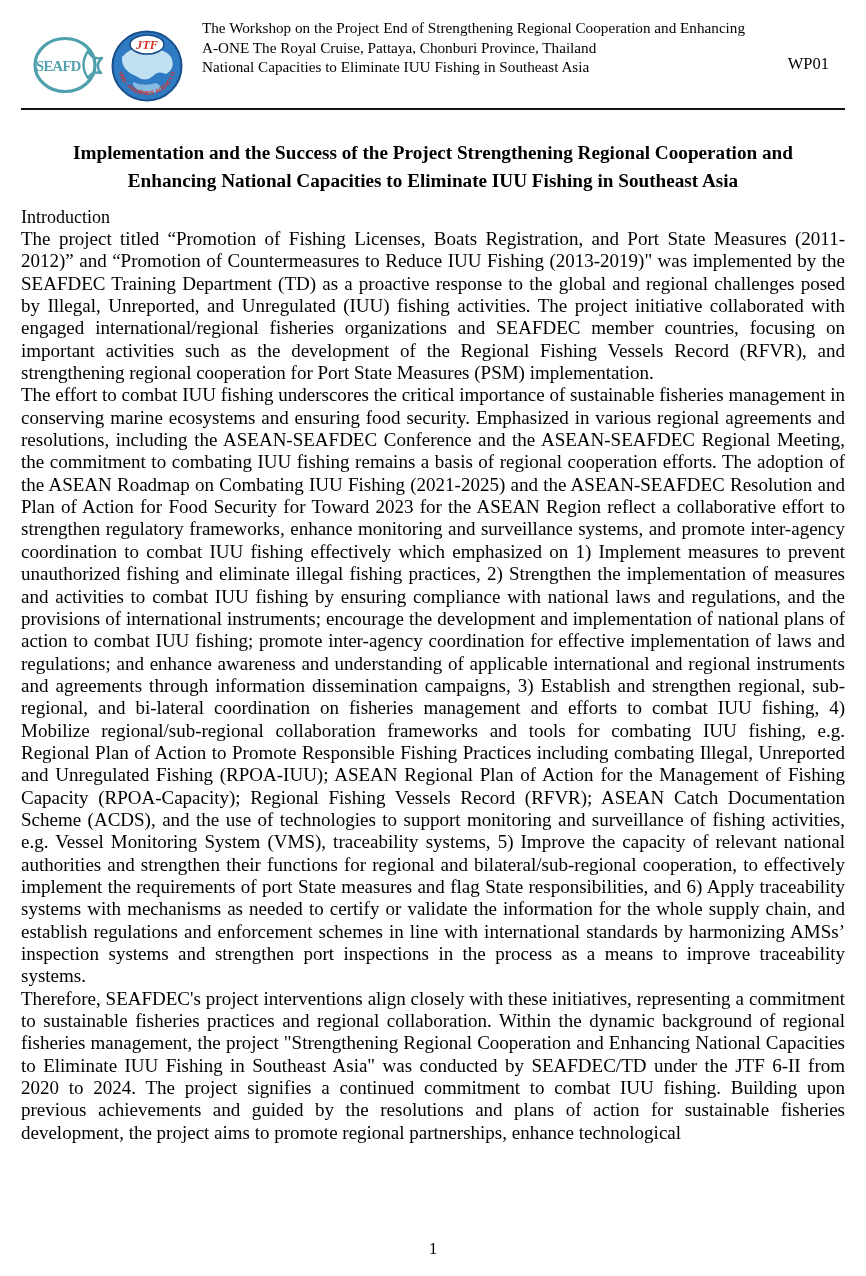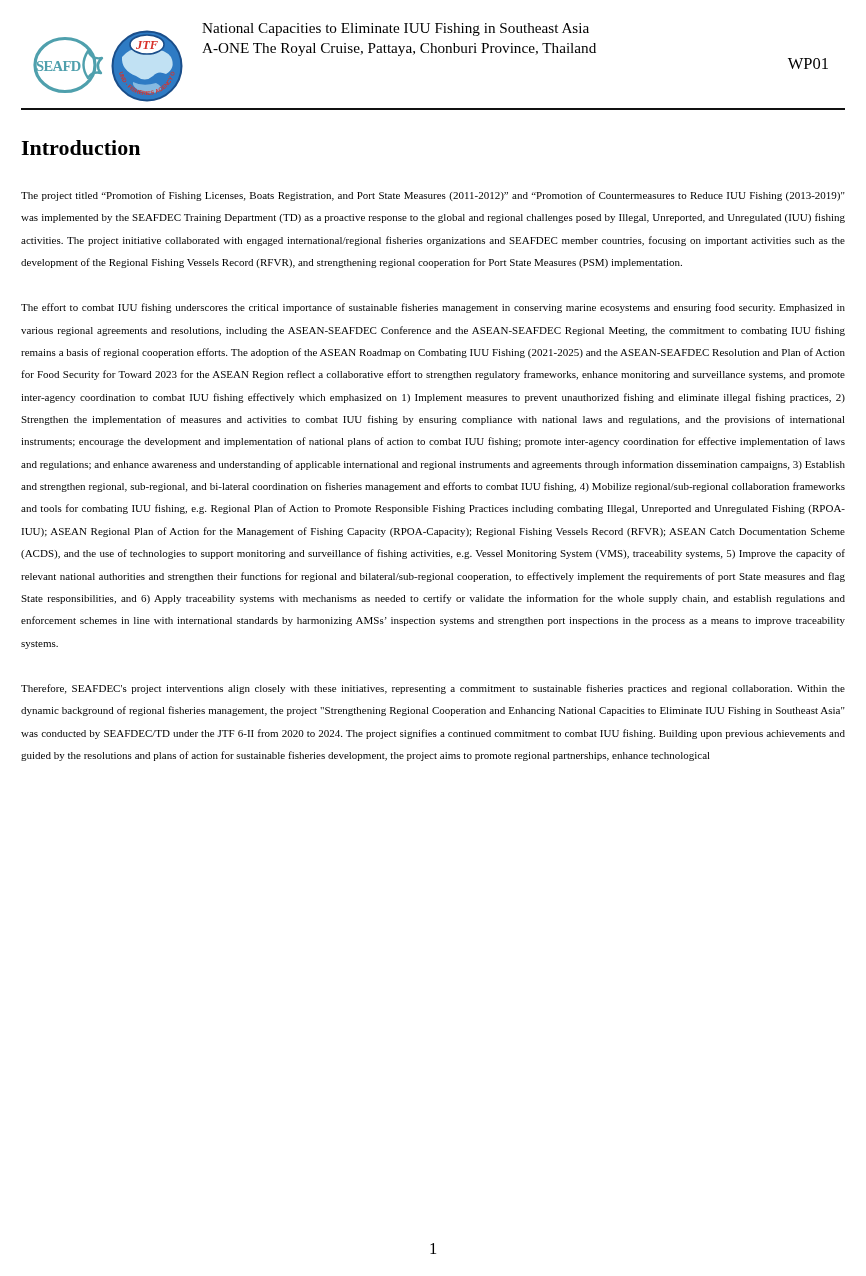--- a/index.html
+++ b/index.html
@@ -50,27 +50,26 @@
   }
   
   .paper-title {
     margin: 29px 6px 0 6px;
     text-align: center;
     font-weight: bold;
     font-size: 19.2px;
     line-height: 27.5px;
   }
   .section-heading {
-    margin-top: 25px;
-    font-weight: bold;
-    font-size: 22px;
+    margin-top: 13px;
+    font-weight: normal;
+    font-size: 18px;
   }
   .body-paragraph {
-    margin-top: 23px;
-    font-size: 11px;
+    font-size: 19px;
     line-height: 22.35px;
     text-align: justify;
   }
   
   .page-number {
     position: absolute;
     bottom: 17px;
     left: 0;
     width: 866px;
     text-align: center;
@@ -99,29 +98,31 @@
         <ellipse cx="39" cy="17.5" rx="17" ry="9.5" fill="#ffffff" stroke="#1A4E8A" stroke-width="1.6"></ellipse>
         <text x="39" y="22" text-anchor="middle" font-size="12.5" font-weight="bold" font-style="italic" fill="#D8322A" font-family="Liberation Serif, serif">JTF</text>
         <path id="jtfArc" d="M 11.5 47 A 28.5 28.5 0 0 0 66.5 47" fill="none"></path>
         <text font-size="5.6" font-weight="bold" fill="#D8322A" font-family="Liberation Sans, sans-serif">
           <textPath href="#jtfArc" xlink:href="#jtfArc" startOffset="50%" text-anchor="middle">TRUST FUND - FISHERIES AGENCY OF JAPAN</textPath>
         </text>
       </svg>
     </div>
 
     <div class="header-text">
+      <div>The Workshop on the Project End of Strengthening Regional Cooperation and Enhancing</div>
+      <div>A-ONE The Royal Cruise, Pattaya, Chonburi Province, Thailand</div>
       <div>National Capacities to Eliminate IUU Fishing in Southeast Asia</div>
-      <div>A-ONE The Royal Cruise, Pattaya, Chonburi Province, Thailand</div>
     </div>
 
     <div class="doc-code">WP01</div>
   </div>
 
   <hr class="header-rule">
 
+  <h1 class="paper-title">Implementation and the Success of the Project Strengthening Regional Cooperation and Enhancing National Capacities to Eliminate IUU Fishing in Southeast Asia</h1>
 
   <h2 class="section-heading">Introduction</h2>
 
   <p class="body-paragraph">The project titled “Promotion of Fishing Licenses, Boats Registration, and Port State Measures (2011-2012)” and “Promotion of Countermeasures to Reduce IUU Fishing (2013-2019)" was implemented by the SEAFDEC Training Department (TD) as a proactive response to the global and regional challenges posed by Illegal, Unreported, and Unregulated (IUU) fishing activities. The project initiative collaborated with engaged international/regional fisheries organizations and SEAFDEC member countries, focusing on important activities such as the development of the Regional Fishing Vessels Record (RFVR), and strengthening regional cooperation for Port State Measures (PSM) implementation.</p>
   <p class="body-paragraph">The effort to combat IUU fishing underscores the critical importance of sustainable fisheries management in conserving marine ecosystems and ensuring food security. Emphasized in various regional agreements and resolutions, including the ASEAN-SEAFDEC Conference and the ASEAN-SEAFDEC Regional Meeting, the commitment to combating IUU fishing remains a basis of regional cooperation efforts. The adoption of the ASEAN Roadmap on Combating IUU Fishing (2021-2025) and the ASEAN-SEAFDEC Resolution and Plan of Action for Food Security for Toward 2023 for the ASEAN Region reflect a collaborative effort to strengthen regulatory frameworks, enhance monitoring and surveillance systems, and promote inter-agency coordination to combat IUU fishing effectively which emphasized on 1) Implement measures to prevent unauthorized fishing and eliminate illegal fishing practices, 2) Strengthen the implementation of measures and activities to combat IUU fishing by ensuring compliance with national laws and regulations, and the provisions of international instruments; encourage the development and implementation of national plans of action to combat IUU fishing; promote inter-agency coordination for effective implementation of laws and regulations; and enhance awareness and understanding of applicable international and regional instruments and agreements through information dissemination campaigns, 3) Establish and strengthen regional, sub-regional, and bi-lateral coordination on fisheries management and efforts to combat IUU fishing, 4) Mobilize regional/sub-regional collaboration frameworks and tools for combating IUU fishing, e.g. Regional Plan of Action to Promote Responsible Fishing Practices including combating Illegal, Unreported and Unregulated Fishing (RPOA-IUU); ASEAN Regional Plan of Action for the Management of Fishing Capacity (RPOA-Capacity); Regional Fishing Vessels Record (RFVR); ASEAN Catch Documentation Scheme (ACDS), and the use of technologies to support monitoring and surveillance of fishing activities, e.g. Vessel Monitoring System (VMS), traceability systems, 5) Improve the capacity of relevant national authorities and strengthen their functions for regional and bilateral/sub-regional cooperation, to effectively implement the requirements of port State measures and flag State responsibilities, and 6) Apply traceability systems with mechanisms as needed to certify or validate the information for the whole supply chain, and establish regulations and enforcement schemes in line with international standards by harmonizing AMSs’ inspection systems and strengthen port inspections in the process as a means to improve traceability systems.</p>
   <p class="body-paragraph">Therefore, SEAFDEC's project interventions align closely with these initiatives, representing a commitment to sustainable fisheries practices and regional collaboration. Within the dynamic background of regional fisheries management, the project "Strengthening Regional Cooperation and Enhancing National Capacities to Eliminate IUU Fishing in Southeast Asia" was conducted by SEAFDEC/TD under the JTF 6-II from 2020 to 2024. The project signifies a continued commitment to combat IUU fishing. Building upon previous achievements and guided by the resolutions and plans of action for sustainable fisheries development, the project aims to promote regional partnerships, enhance technological</p>
 
   <div class="page-number">1</div>
 
 </div>

